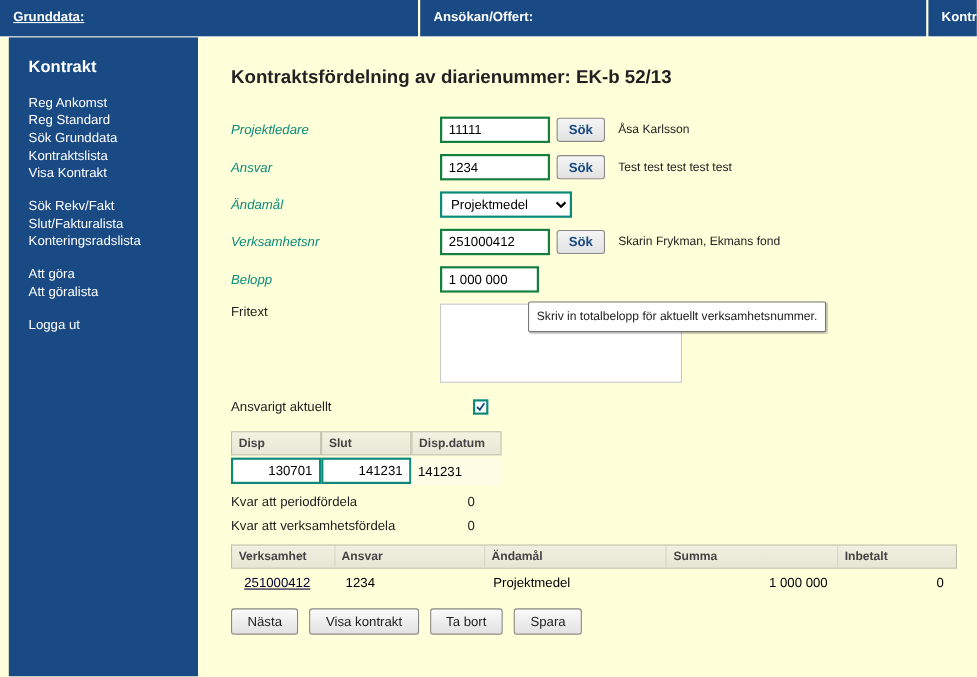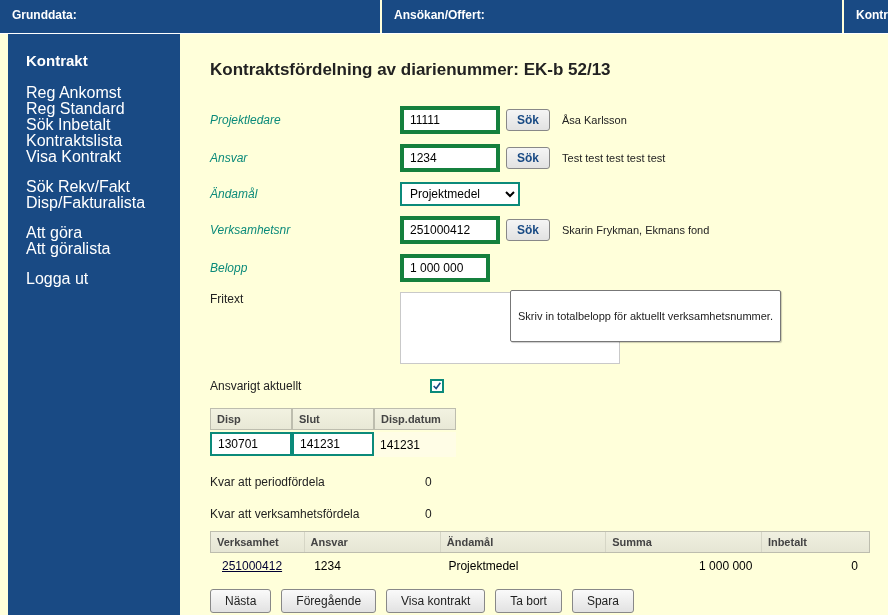--- a/index.html
+++ b/index.html
@@ -20,21 +20,21 @@
     border-bottom: 1px solid #fff;
   }
   .topnav .cell {
     background: #194a84;
     color: #fff;
     font-weight: bold;
     padding: 8px 12px;
     margin-right: 2px;
     flex: 0 0 auto;
   }
-  .topnav .cell.grunddata { width: 380px; }
+  .topnav .cell.grunddata { width: 380px; text-decoration: underline; }
   .topnav .cell.ansokan  { width: 460px; }
   .topnav .cell.kontr { width: 46px; padding-right:0; overflow:hidden; margin-right:0;}
   
   .wrap { display:flex; }
   
   .sidebar {
     width: 172px;
     background: #194a84;
     color: #fff;
     padding: 18px 14px 14px 18px;
@@ -45,21 +45,21 @@
     font-size: 15px;
     font-weight: bold;
     margin-bottom: 16px;
   }
   .sidebar .group { margin-bottom: 14px; }
   .sidebar a {
     display:block;
     color:#fff;
     text-decoration:none;
     line-height: 16px;
-    font-size: 16px;
+    font-size: 12px;
   }
   
   .main {
     flex: 1;
     padding: 26px 10px 10px 30px;
   }
   .main h1 {
     font-size: 17px;
     font-weight: bold;
     color: #222;
@@ -72,21 +72,21 @@
     min-height: 24px;
   }
   .form-label {
     width: 190px;
     color: #0b8a7a;
     font-style: italic;
     font-size: 12px;
   }
   .form-label.plain { color:#222; font-style:normal; }
   .input-teal {
-    border: 4px solid #15803d;
+    border: 2px solid #15803d;
     background:#fff;
     padding: 3px 6px;
     font-size: 12px;
     width: 100px;
     font-family: inherit;
   }
   .sok-btn {
     background: linear-gradient(#f5f5f5,#e2e2e2);
     border: 1px solid #888;
     border-radius: 3px;
@@ -116,25 +116,24 @@
     width: 220px;
     height: 72px;
     resize:none;
     font-family: inherit;
   }
   .tooltip {
     position:absolute;
     background: #fff;
     border:1px solid #777;
     border-radius:2px;
-    padding:19px 7px;
+    padding:7px 7px;
     font-size:11px;
     color:#222;
     box-shadow: 1px 1px 1px rgba(0,0,0,.2);
-    margin-left: 30px;
   }
   .checkbox-teal {
     width:14px; height:14px;
     border:2px solid #0b8a7a;
     display:inline-flex; align-items:center; justify-content:center;
     background:#fff;
   }
   .checkbox-teal svg { width:10px; height:10px; }
   
   .date-table { display:flex; margin-top:6px; }
@@ -149,30 +148,31 @@
     width: 82px;
   }
   .date-input {
     border:2px solid #0b8a7a;
     background:#fff;
     padding:3px 6px;
     font-size:12px;
     width:82px;
     font-family: inherit;
     margin-top:2px;
+    text-align:right;
   }
   .date-plain {
     background:#fffde6;
     padding:5px 6px;
     font-size:12px;
     width:82px;
     margin-top:2px;
     border-top:1px solid transparent;
   }
-  .summary-row { display:flex; align-items:center; margin-top:18px; }
+  .summary-row { display:flex; align-items:center; margin-top:8px; }
   .summary-row .lbl { width:215px; color:#222; }
   .summary-row .val { color:#222; }
   
   .grid { margin-top:10px; width: 660px; }
   .grid-head {
     display:flex;
     background: linear-gradient(#f0f0e0,#e6e6d4);
     border:1px solid #bdbdae;
   }
   .grid-head div {
@@ -211,27 +211,28 @@
   <div class="cell kontr">Kontr</div>
 </div>
 
 <div class="wrap">
 
   <div class="sidebar">
     <h2>Kontrakt</h2>
     <div class="group">
       <a href="#">Reg Ankomst</a>
       <a href="#">Reg Standard</a>
-      <a href="#">Sök Inbetalt</a>
+      <a href="#">Sök Grunddata</a>
       <a href="#">Kontraktslista</a>
       <a href="#">Visa Kontrakt</a>
     </div>
     <div class="group">
       <a href="#">Sök Rekv/Fakt</a>
-      <a href="#">Disp/Fakturalista</a>
+      <a href="#">Slut/Fakturalista</a>
+      <a href="#">Konteringsradslista</a>
     </div>
     <div class="group">
       <a href="#">Att göra</a>
       <a href="#">Att göralista</a>
     </div>
     <div class="group">
       <a href="#">Logga ut</a>
     </div>
   </div>
 
@@ -325,20 +326,19 @@
         <div class="col-verk linklike">251000412</div>
         <div class="col-ansvar">1234</div>
         <div class="col-andamal">Projektmedel</div>
         <div class="col-summa">1 000 000</div>
         <div class="col-inbet">0</div>
       </div>
     </div>
 
     <div class="btn-row">
       <button class="std-btn">Nästa</button>
-      <button class="std-btn">Föregående</button>
       <button class="std-btn">Visa kontrakt</button>
       <button class="std-btn">Ta bort</button>
       <button class="std-btn">Spara</button>
     </div>
 
   </div>
 </div>
 
 </body></html>

